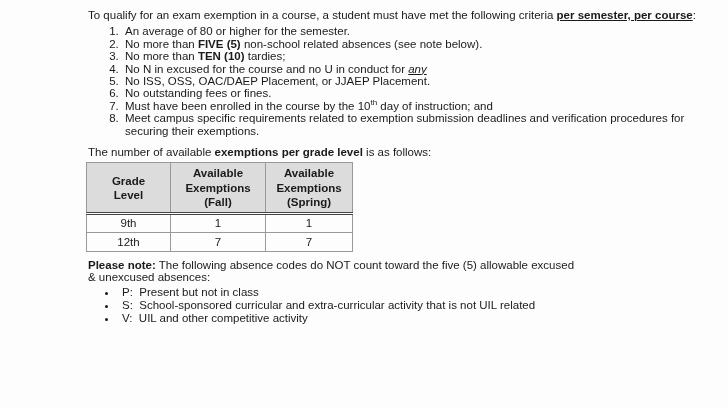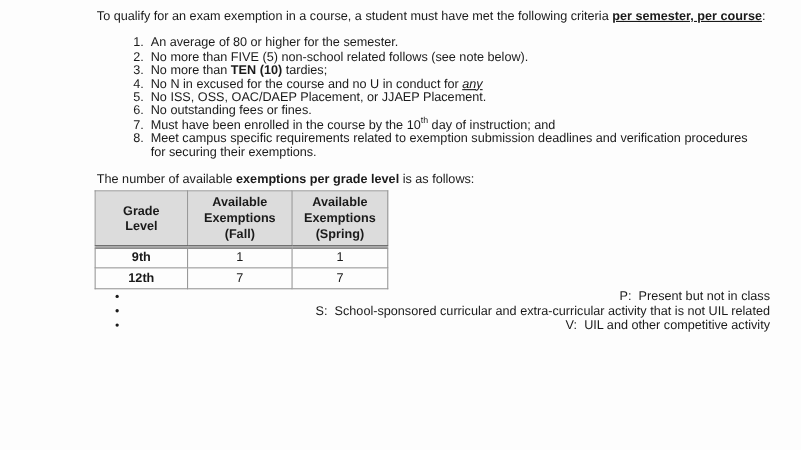--- a/index.html
+++ b/index.html
@@ -13,21 +13,21 @@
     box-sizing: border-box;
     width: 728px; height: 409px;
     padding: 9px 28px 0 88px;
     font-size: 11.5px;
     line-height: 12.4px;
     color: var(--text, #1a1a1a);
   }
   p { margin: 0; }
   .intro { margin: 0 0 4px 0; }
   ol.criteria {
-    margin: 12px; padding: 0 0 0 34px;
+    margin: 0; padding: 0 0 0 34px;
   }
   ol.criteria li { padding-left: 3px; }
   .table-intro { margin: 9px 0 4px 0; }
   table.exemptions {
     border-collapse: collapse;
     margin-left: -2px;
     table-layout: fixed;
   }
   table.exemptions th, table.exemptions td {
     border: 1px solid var(--table-border, #999999);
@@ -41,29 +41,28 @@
     line-height: 14.5px;
     font-size: 11.5px;
     border-bottom: 3px double var(--header-separator, #444444);
   }
   table.exemptions td {
     height: 17.5px;
     text-align: center;
     line-height: 15px;
     padding: 0 2px;
   }
-  table.exemptions td.grade { font-weight: bold; margin-left: 32px; }
+  table.exemptions td.grade { font-weight: normal; margin-left: 32px; }
   .col-grade  { width: 84px; }
   .col-fall   { width: 95px; }
   .col-spring { width: 87px; }
   .note { margin: 7px 0 2px 0; }
   ul.codes {
     margin: 1px 0 0 0;
     padding: 0 0 0 30px;
-    text-align: right;
   }
   ul.codes li {
     padding-left: 4px;
     white-space: pre-wrap;
     line-height: 13px;
   }
   .footer-heading {
     font-weight: bold;
     margin: 15px 0 0 0;
   }
@@ -71,21 +70,21 @@
 </style>
 </head>
 <body>
 
 <div class="page">
 
   <p class="intro"><span>To qualify for an exam exemption in a course, a student must have met the following criteria </span><span style="font-weight: bold; text-decoration: underline;">per semester, per course</span><span>:</span></p>
 
   <ol class="criteria">
       <li><span>An average of 80 or higher for the semester.</span></li>
-      <li><span>No more than </span><span style="font-weight: normal;">FIVE (5)</span><span> non-school related follows (see note below).</span></li>
+      <li><span>No more than </span><span style="font-weight: bold;">FIVE (5)</span><span> non-school related absences (see note below).</span></li>
       <li><span>No more than </span><span style="font-weight: bold;">TEN (10)</span><span> tardies;</span></li>
       <li><span>No N in excused for the course and no U in conduct for </span><span style="font-style: italic; text-decoration: underline;">any</span></li>
       <li><span>No ISS, OSS, OAC/DAEP Placement, or JJAEP Placement.</span></li>
       <li><span>No outstanding fees or fines.</span></li>
       <li><span>Must have been enrolled in the course by the 10</span><sup>th</sup><span> day of instruction; and</span></li>
       <li><span>Meet campus specific requirements related to exemption submission deadlines and verification procedures for securing their exemptions.</span></li>
     </ol>
 
   <p class="table-intro"><span>The number of available </span><span style="font-weight: bold;">exemptions per grade level</span><span> is as follows:</span></p>
 
@@ -114,20 +113,21 @@
           <td>1</td>
         </tr>
         <tr>
           <td class="grade">12th</td>
           <td>7</td>
           <td>7</td>
         </tr>
       </tbody>
   </table>
 
+  <p class="note"><span style="font-weight: bold;">Please note:</span><span> The following absence codes do NOT count toward the five (5) allowable excused</span><br><span>&amp; unexcused absences:</span></p>
 
   <ul class="codes">
       <li>P:  Present but not in class</li>
       <li>S:  School-sponsored curricular and extra-curricular activity that is not UIL related</li>
       <li>V:  UIL and other competitive activity</li>
     </ul>
 
 
 </div>
 

